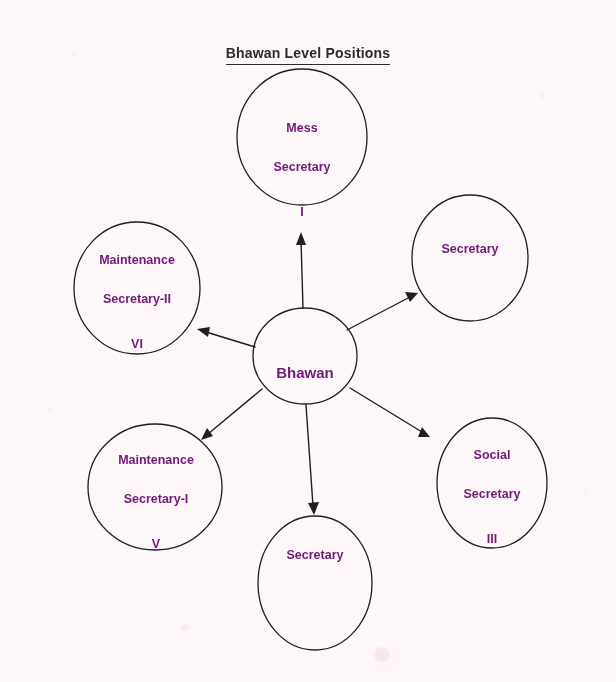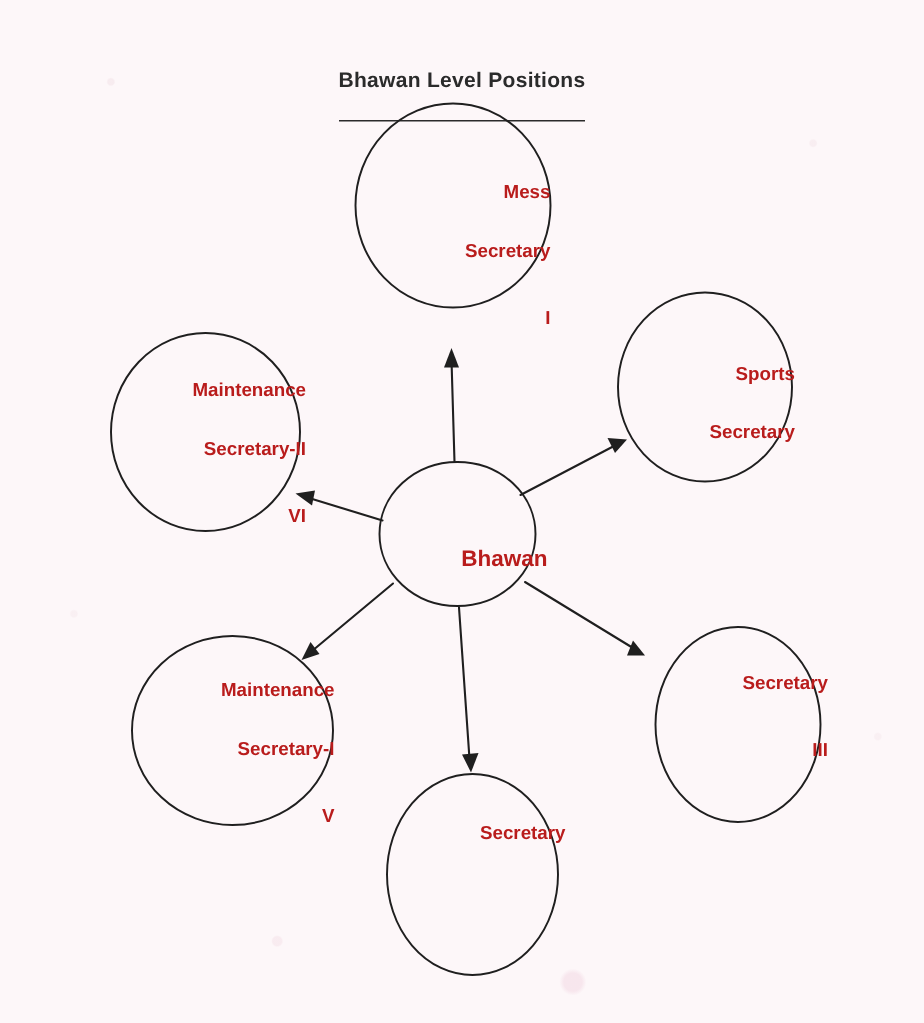--- a/index.html
+++ b/index.html
@@ -45,26 +45,26 @@
     left: 0;
     width: 616px;
     text-align: center;
     font-size: 14px;
     font-weight: bold;
     color: #2b2b2b;
     letter-spacing: 0.2px;
   }
   .title span {
     border-bottom: 1.5px solid #2b2b2b;
-    padding-bottom: 19px;
+    padding-bottom: 3px;
   }
   .node-label {
     position: absolute;
-    text-align: right;
-    color: #b91c1c;
+    text-align: center;
+    color: #701a75;
     font-size: 12.5px;
     font-weight: bold;
     line-height: 1.55;
     pointer-events: none;
     white-space: pre-line;
   }
   .node-label .roman {
     display: block;
     margin-top: 6px;
   }
@@ -121,25 +121,25 @@
     <div>Bhawan</div>
   </div>
 
   <div class="node-label" style="left:237px; top:100px; width:130px;">
     <div>Mess</div>
     <div>Secretary</div>
     <div class="roman">I</div>
   </div>
 
   <div class="node-label" style="left:410px; top:221px; width:120px;">
-    <div>Sports</div>
     <div>Secretary</div>
   </div>
 
   <div class="node-label" style="left:432px; top:427px; width:120px;">
+    <div>Social</div>
     <div>Secretary</div>
     <div class="roman">III</div>
   </div>
 
   <div class="node-label" style="left:253px; top:527px; width:124px;">
     <div>Secretary</div>
   </div>
 
   <div class="node-label" style="left:89px; top:432px; width:134px;">
     <div>Maintenance</div>

